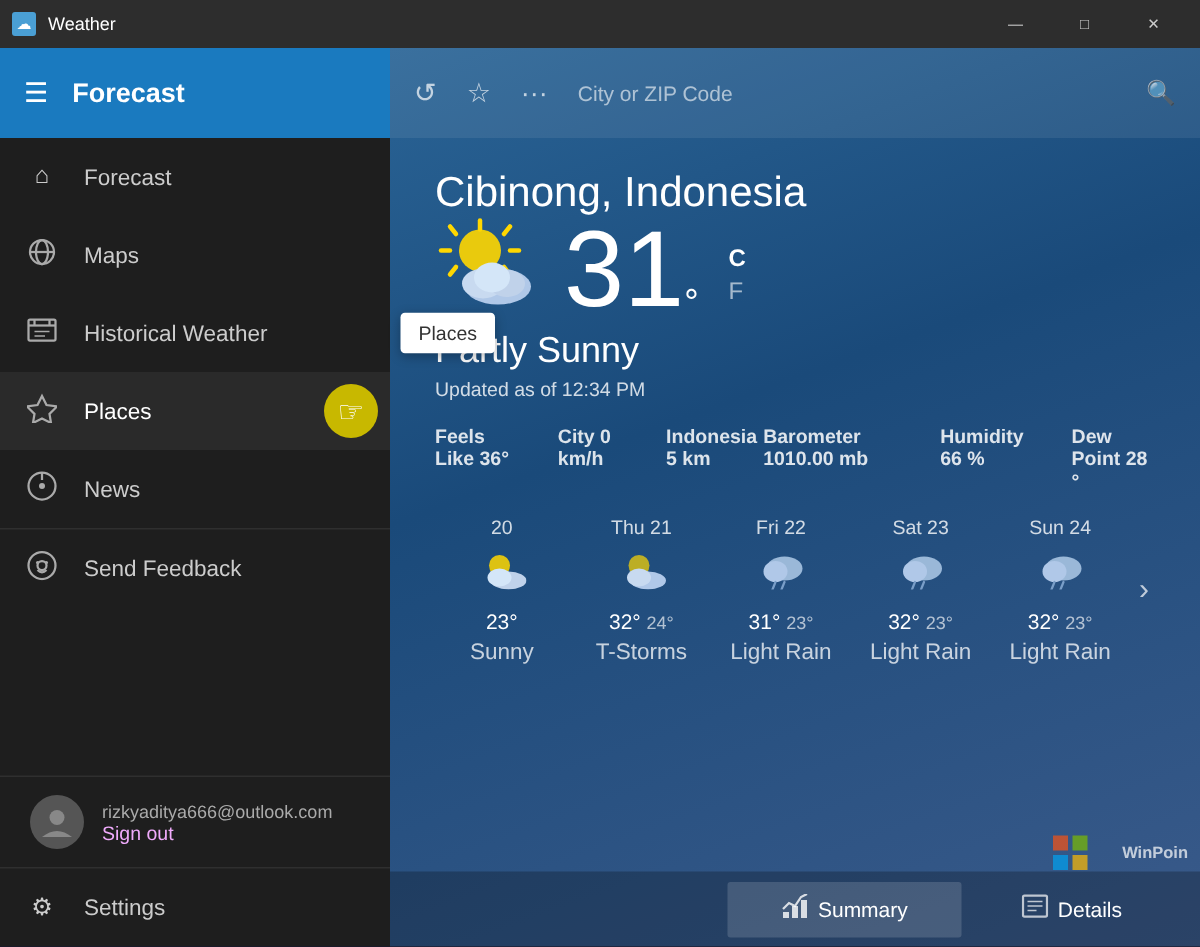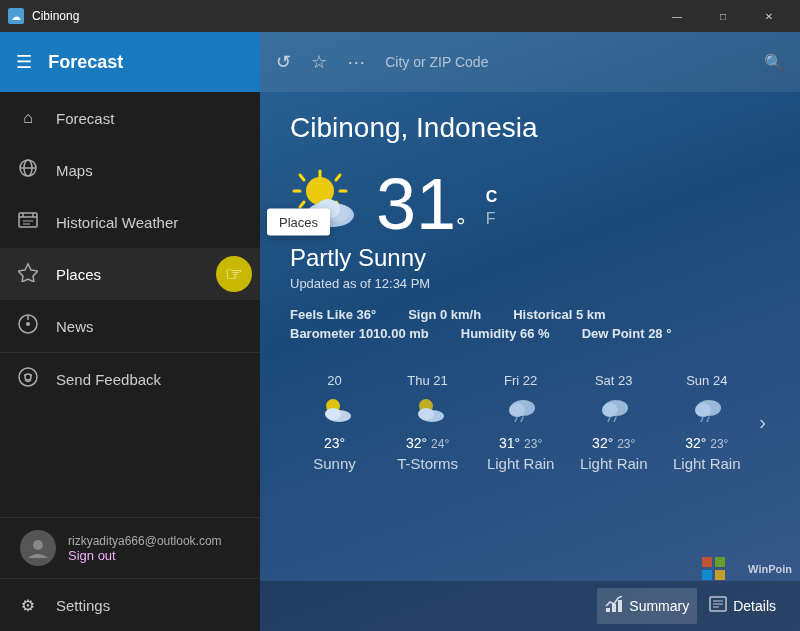--- a/index.html
+++ b/index.html
@@ -147,21 +147,21 @@
     .weather-content {
       flex: 1;
       padding: 20px 30px;
       display: flex;
       flex-direction: column;
     }
     .city-name {
       color: white;
       font-size: 28px;
       font-weight: 300;
-      margin-bottom: 24px;
+      margin-bottom: 0;
     }
     .weather-main {
       display: flex;
       align-items: center;
       gap: 16px;
       margin-bottom: 4px;
     }
     .weather-icon-big {
       font-size: 60px;
       line-height: 1;
@@ -169,21 +169,21 @@
     .temp-display { display: flex; align-items: flex-end; }
     .temp-number { font-size: 72px; color: white; font-weight: 200; line-height: 1; }
     .temp-unit { font-size: 24px; color: white; margin-top: 8px; }
     .temp-toggle { display: flex; flex-direction: column; margin-left: 4px; margin-top: 8px; }
     .temp-toggle span { color: white; font-size: 16px; line-height: 1.4; cursor: pointer; }
     .temp-toggle span:first-child { font-weight: bold; }
 
     .condition { color: white; font-size: 24px; font-weight: 300; margin-bottom: 4px; }
     .updated { color: rgba(255,255,255,0.8); font-size: 13px; margin-bottom: 16px; }
 
-    .weather-details { display: flex; flex-direction: column; gap: 4px; margin-bottom: 16px; }
+    .weather-details { display: flex; flex-direction: row; gap: 4px; }
     .detail-row { display: flex; gap: 32px; }
     .detail-item { color: rgba(255,255,255,0.85); font-size: 13px; }
     .detail-item span { font-weight: 600; }
 
     
     .forecast-strip {
       display: flex;
       align-items: center;
       gap: 4px;
       margin-top: 8px;
@@ -206,21 +206,21 @@
       display: flex;
       align-items: center;
       justify-content: flex-end;
       padding: 0 16px;
       gap: 4px;
     }
     .tab-btn {
       display: flex;
       align-items: center;
       gap: 6px;
-      padding: 8px 8px;
+      padding: 8px 36px;
       color: white;
       font-size: 14px;
       cursor: pointer;
       border-radius: 2px;
     }
     .tab-btn.active { background: rgba(255,255,255,0.15); }
     .tab-icon { font-size: 16px; }
 
     
     .watermark {
@@ -246,21 +246,21 @@
     .watermark-text { color: white; font-size: 11px; font-weight: 600; }
 
     .divider { height: 1px; background: rgba(255,255,255,0.08); }
   </style>
 </head>
 <body>
 
 <div class="titlebar">
   <div class="titlebar-left">
     <div class="titlebar-icon">☁</div>
-    <span>Cibinong</span>
+    <span>Weather</span>
   </div>
   <div class="titlebar-controls">
     <div class="titlebar-btn">—</div>
     <div class="titlebar-btn">□</div>
     <div class="titlebar-btn close">✕</div>
   </div>
 </div>
 
 <div class="app">
 
@@ -405,24 +405,24 @@
 
       <div class="condition">Partly Sunny</div>
       <div class="updated">Updated as of 12:34 PM</div>
 
       <div class="weather-details">
         <div class="detail-row">
           <div class="detail-item">
             <span>Feels Like</span> <span>36°</span>
           </div>
           <div class="detail-item">
-            <span>Sign</span> <span>0 km/h</span>
+            <span>City</span> <span>0 km/h</span>
           </div>
           <div class="detail-item">
-            <span>Historical</span> <span>5 km</span>
+            <span>Indonesia</span> <span>5 km</span>
           </div>
         </div>
         <div class="detail-row">
           <div class="detail-item">
             <span>Barometer</span> <span>1010.00 mb</span>
           </div>
           <div class="detail-item">
             <span>Humidity</span> <span>66 %</span>
           </div>
           <div class="detail-item">

